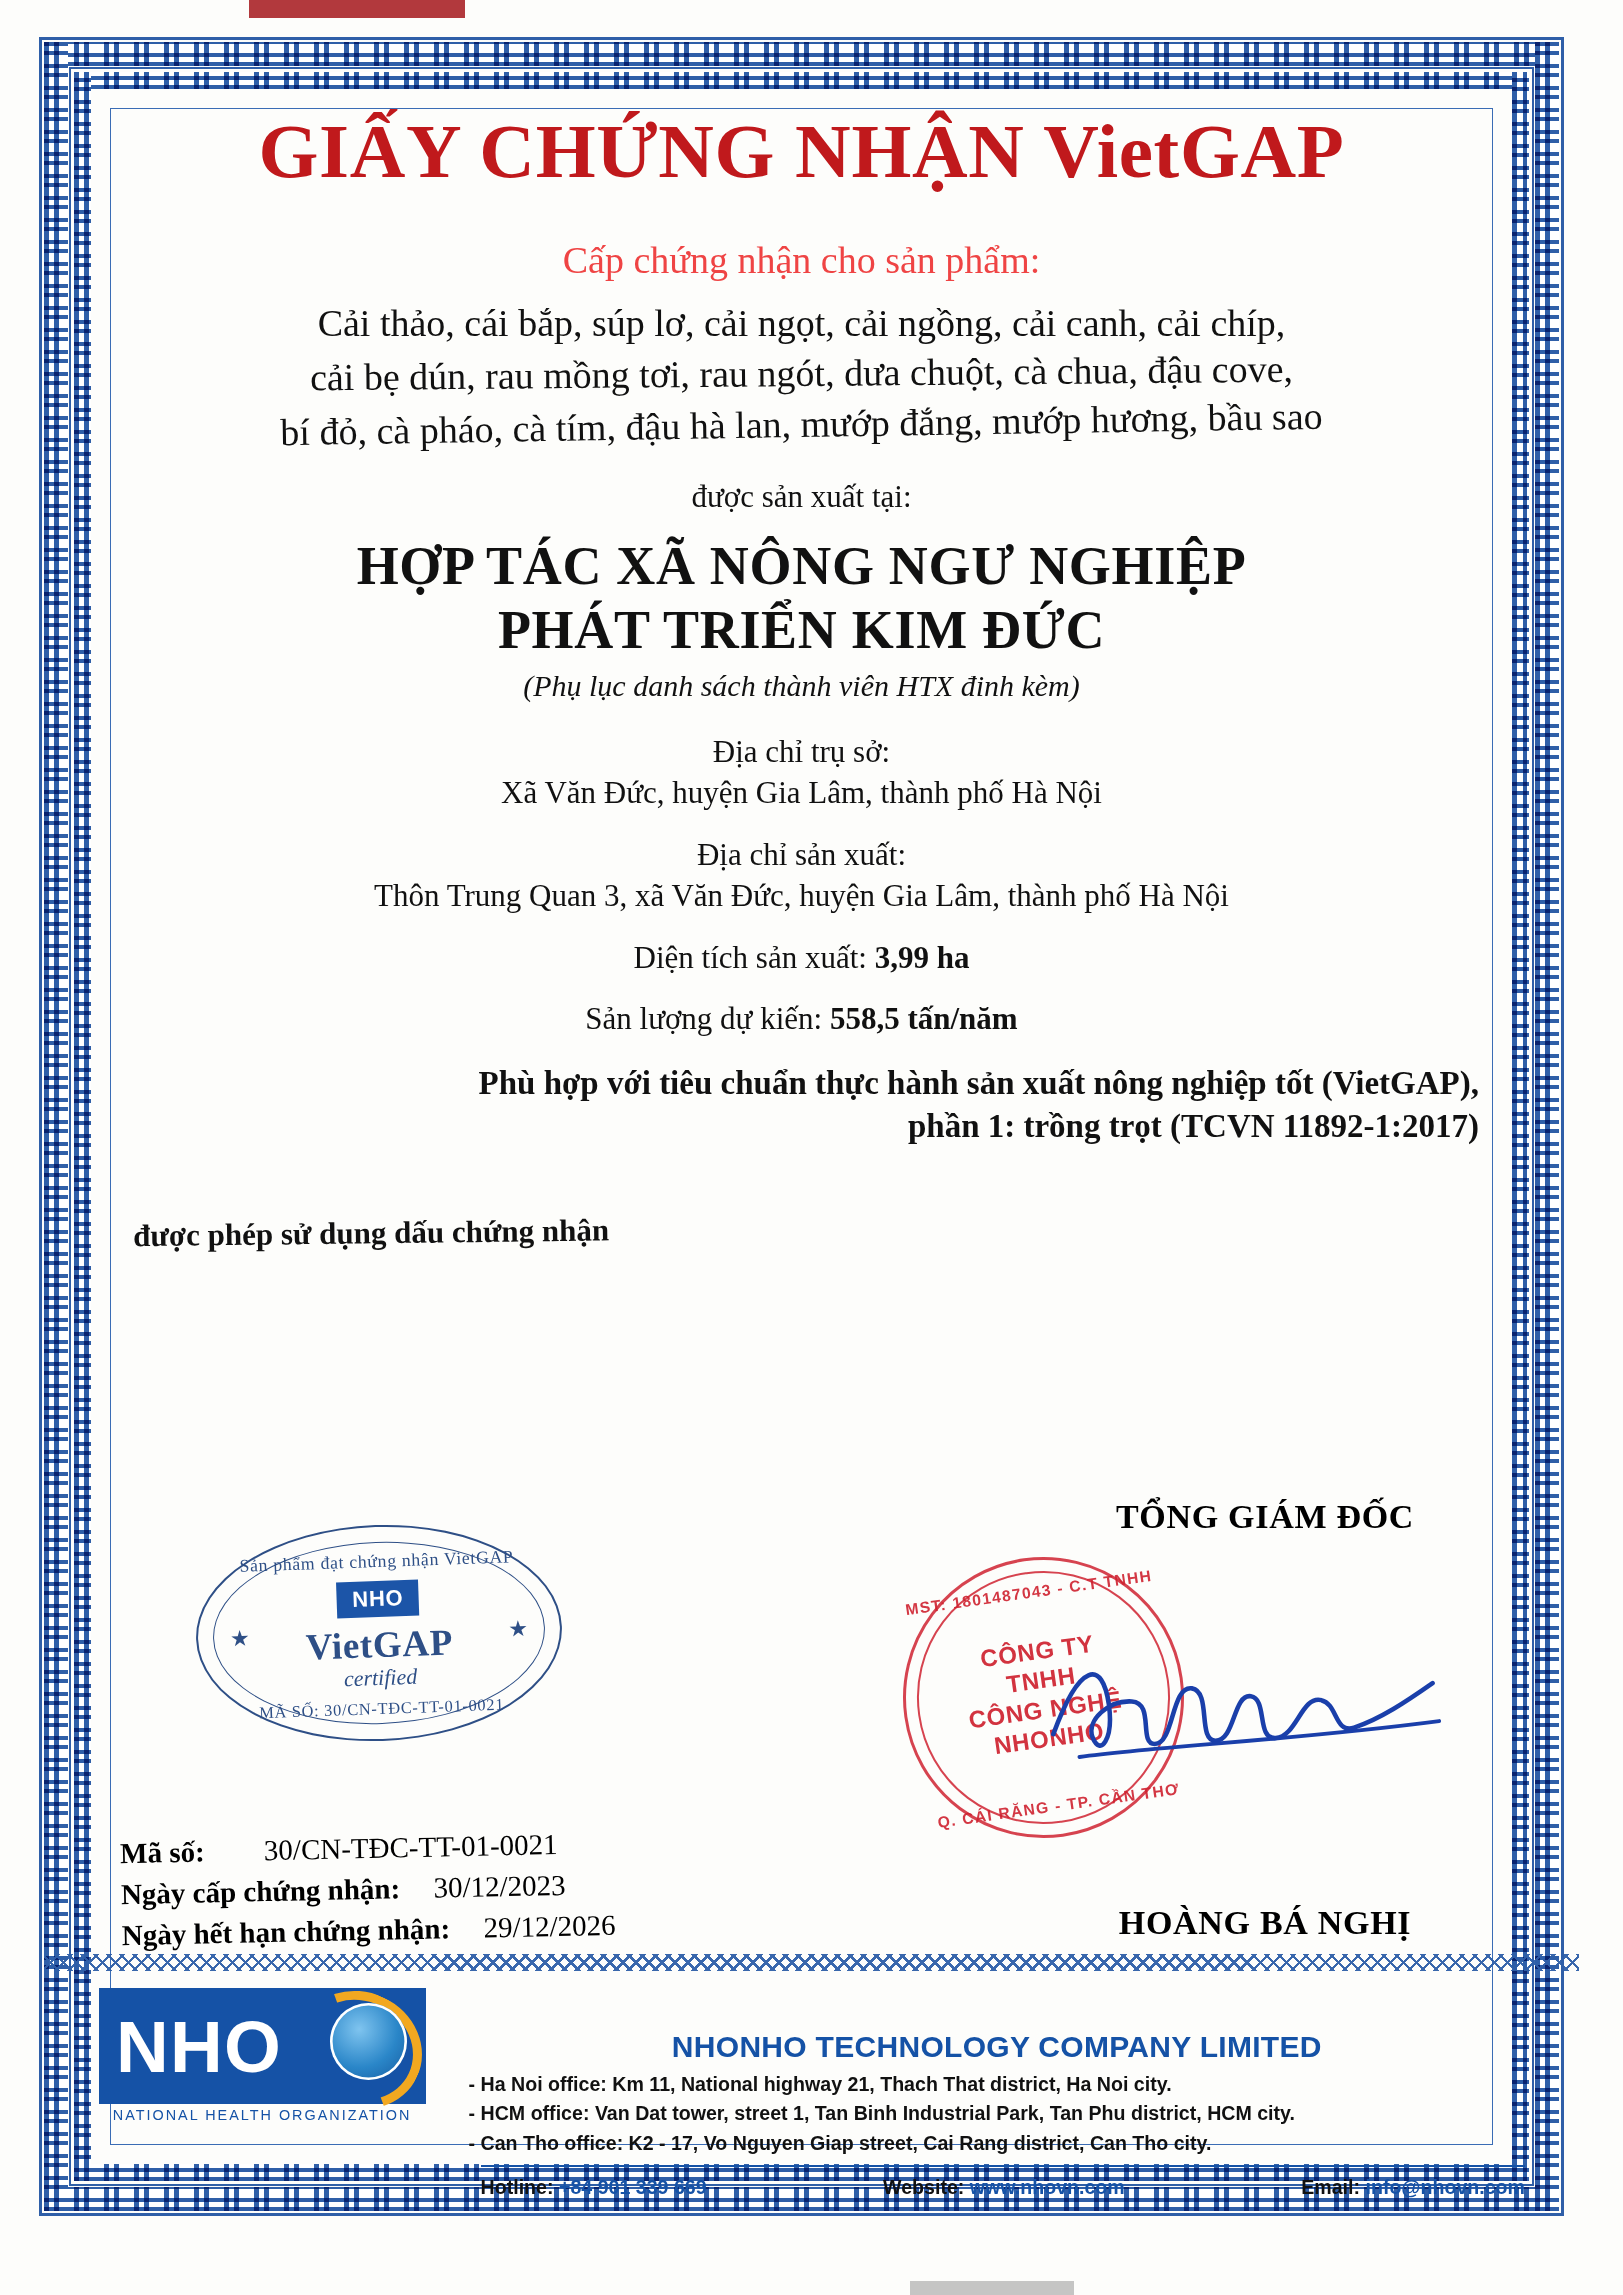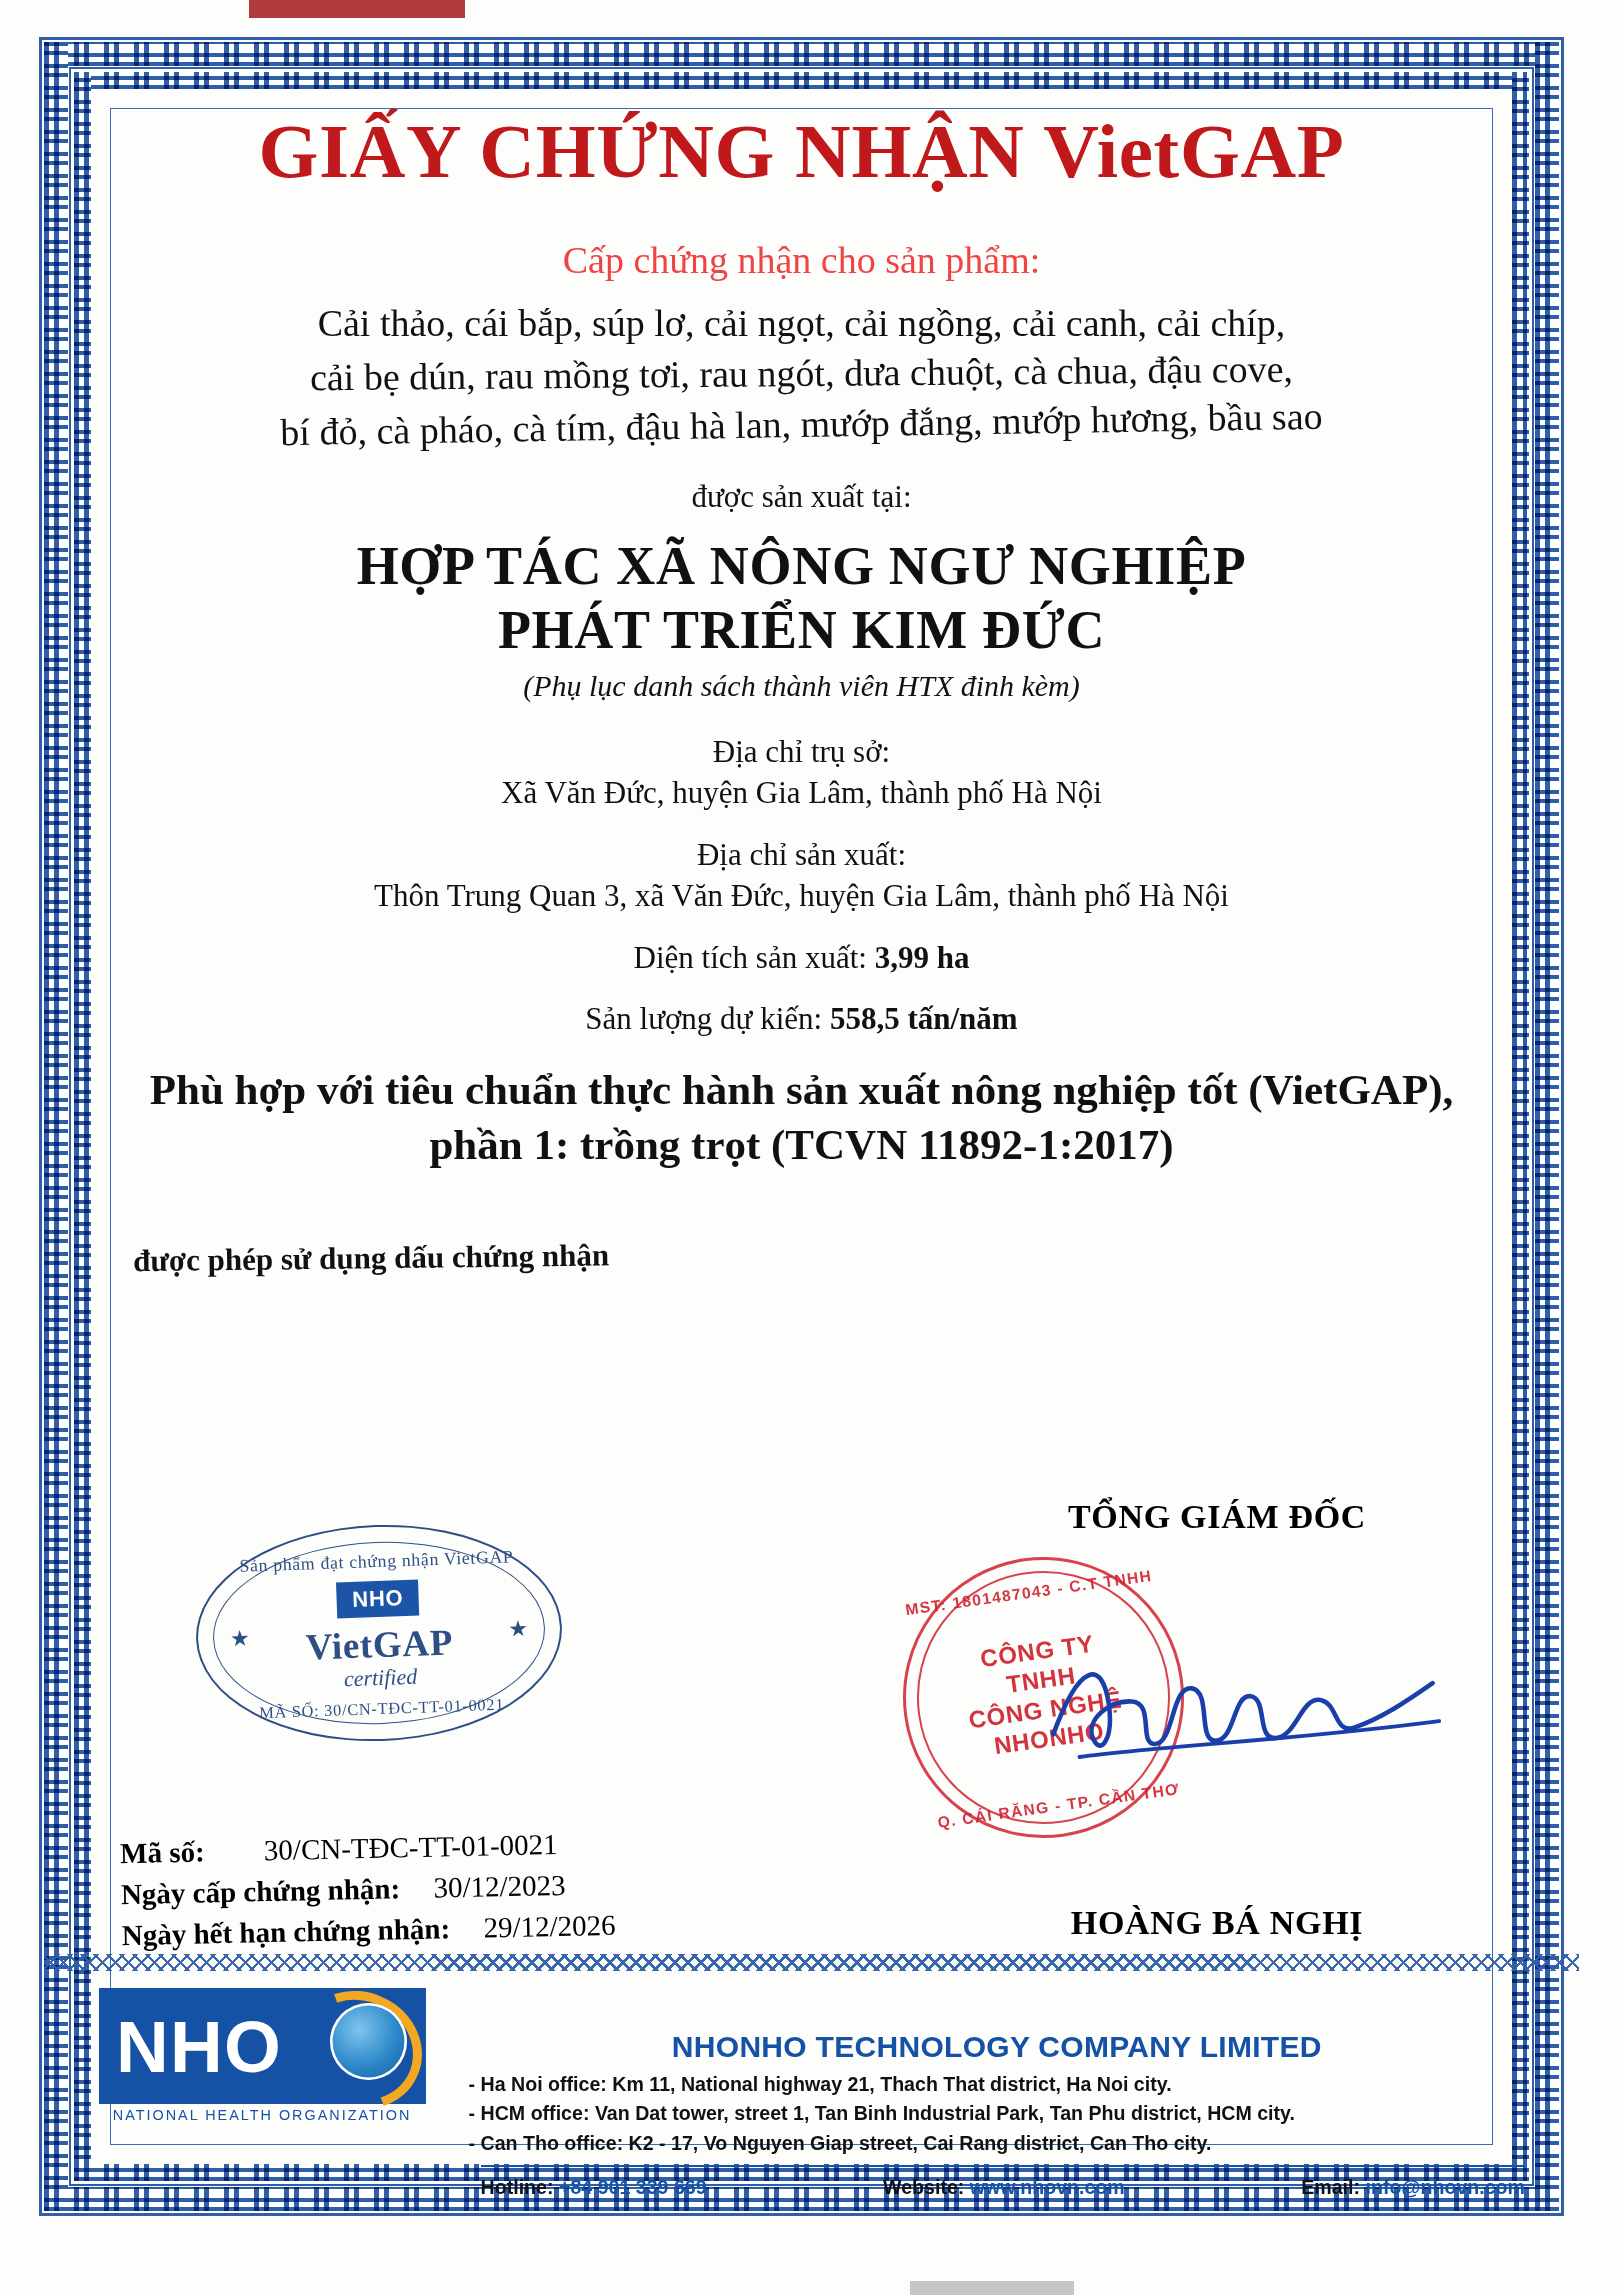--- a/index.html
+++ b/index.html
@@ -148,23 +148,24 @@
   }
 
   .metric {
     font-size: 31px;
     margin: 0 0 25px 0;
   }
   .metric b { font-weight: bold; }
 
   .standard {
     font-weight: bold;
-    font-size: 43px;
+    font-size: 33px;
     line-height: 1.28;
     margin: 0 0 0 0;
+    text-align: right;
   }
 
   .permission {
     font-weight: bold;
     font-size: 31px;
     text-align: left;
     margin: 63px 0 0 9.2px;
     transform: rotate(-0.7deg);
   }
 
@@ -279,21 +280,21 @@
     font-size: 15.7px;
     letter-spacing: 1.3px;
     opacity: 0.9;
   }
   .red-stamp .arc-up { top: 26px; }
   .red-stamp .arc-dn { bottom: 22px; }
 
   
   .sign-block {
     position: absolute;
-    left: 988px;
+    left: 1036px;
     top: 1498px;
     width: 458px;
     text-align: center;
   }
   .sign-title {
     font-weight: bold;
     font-size: 34px;
     letter-spacing: 0.7px;
   }
   .sign-name {

